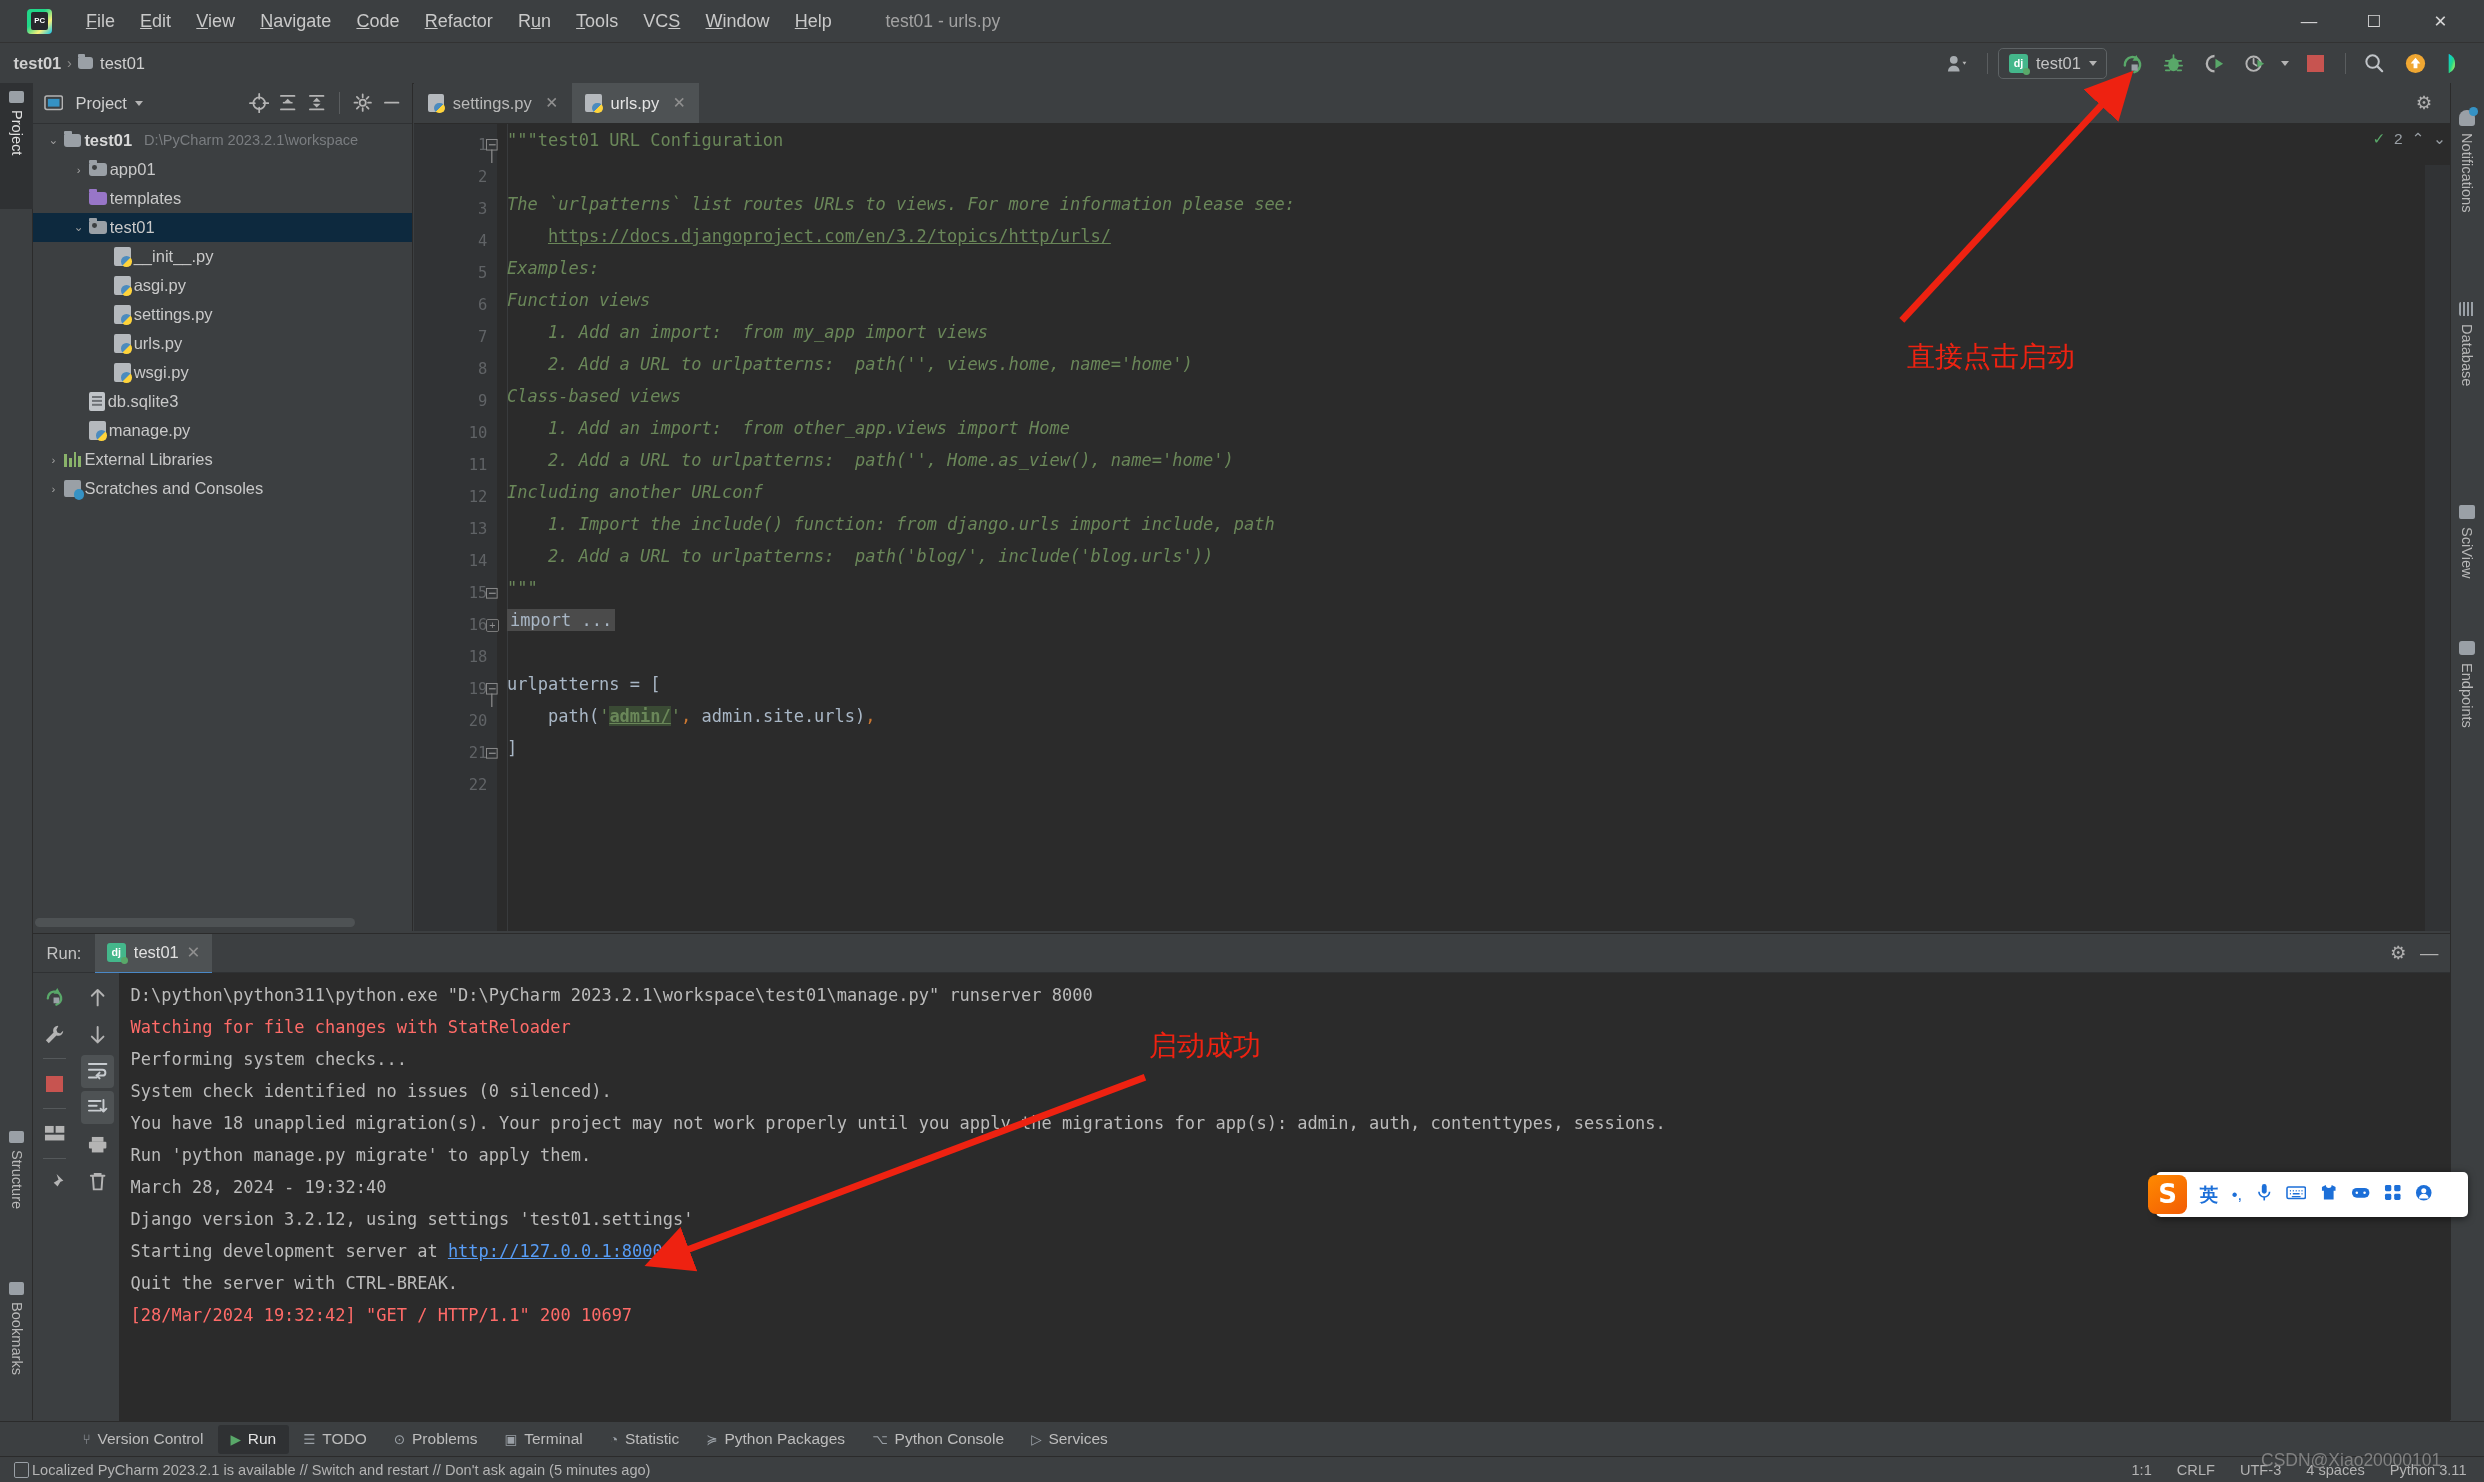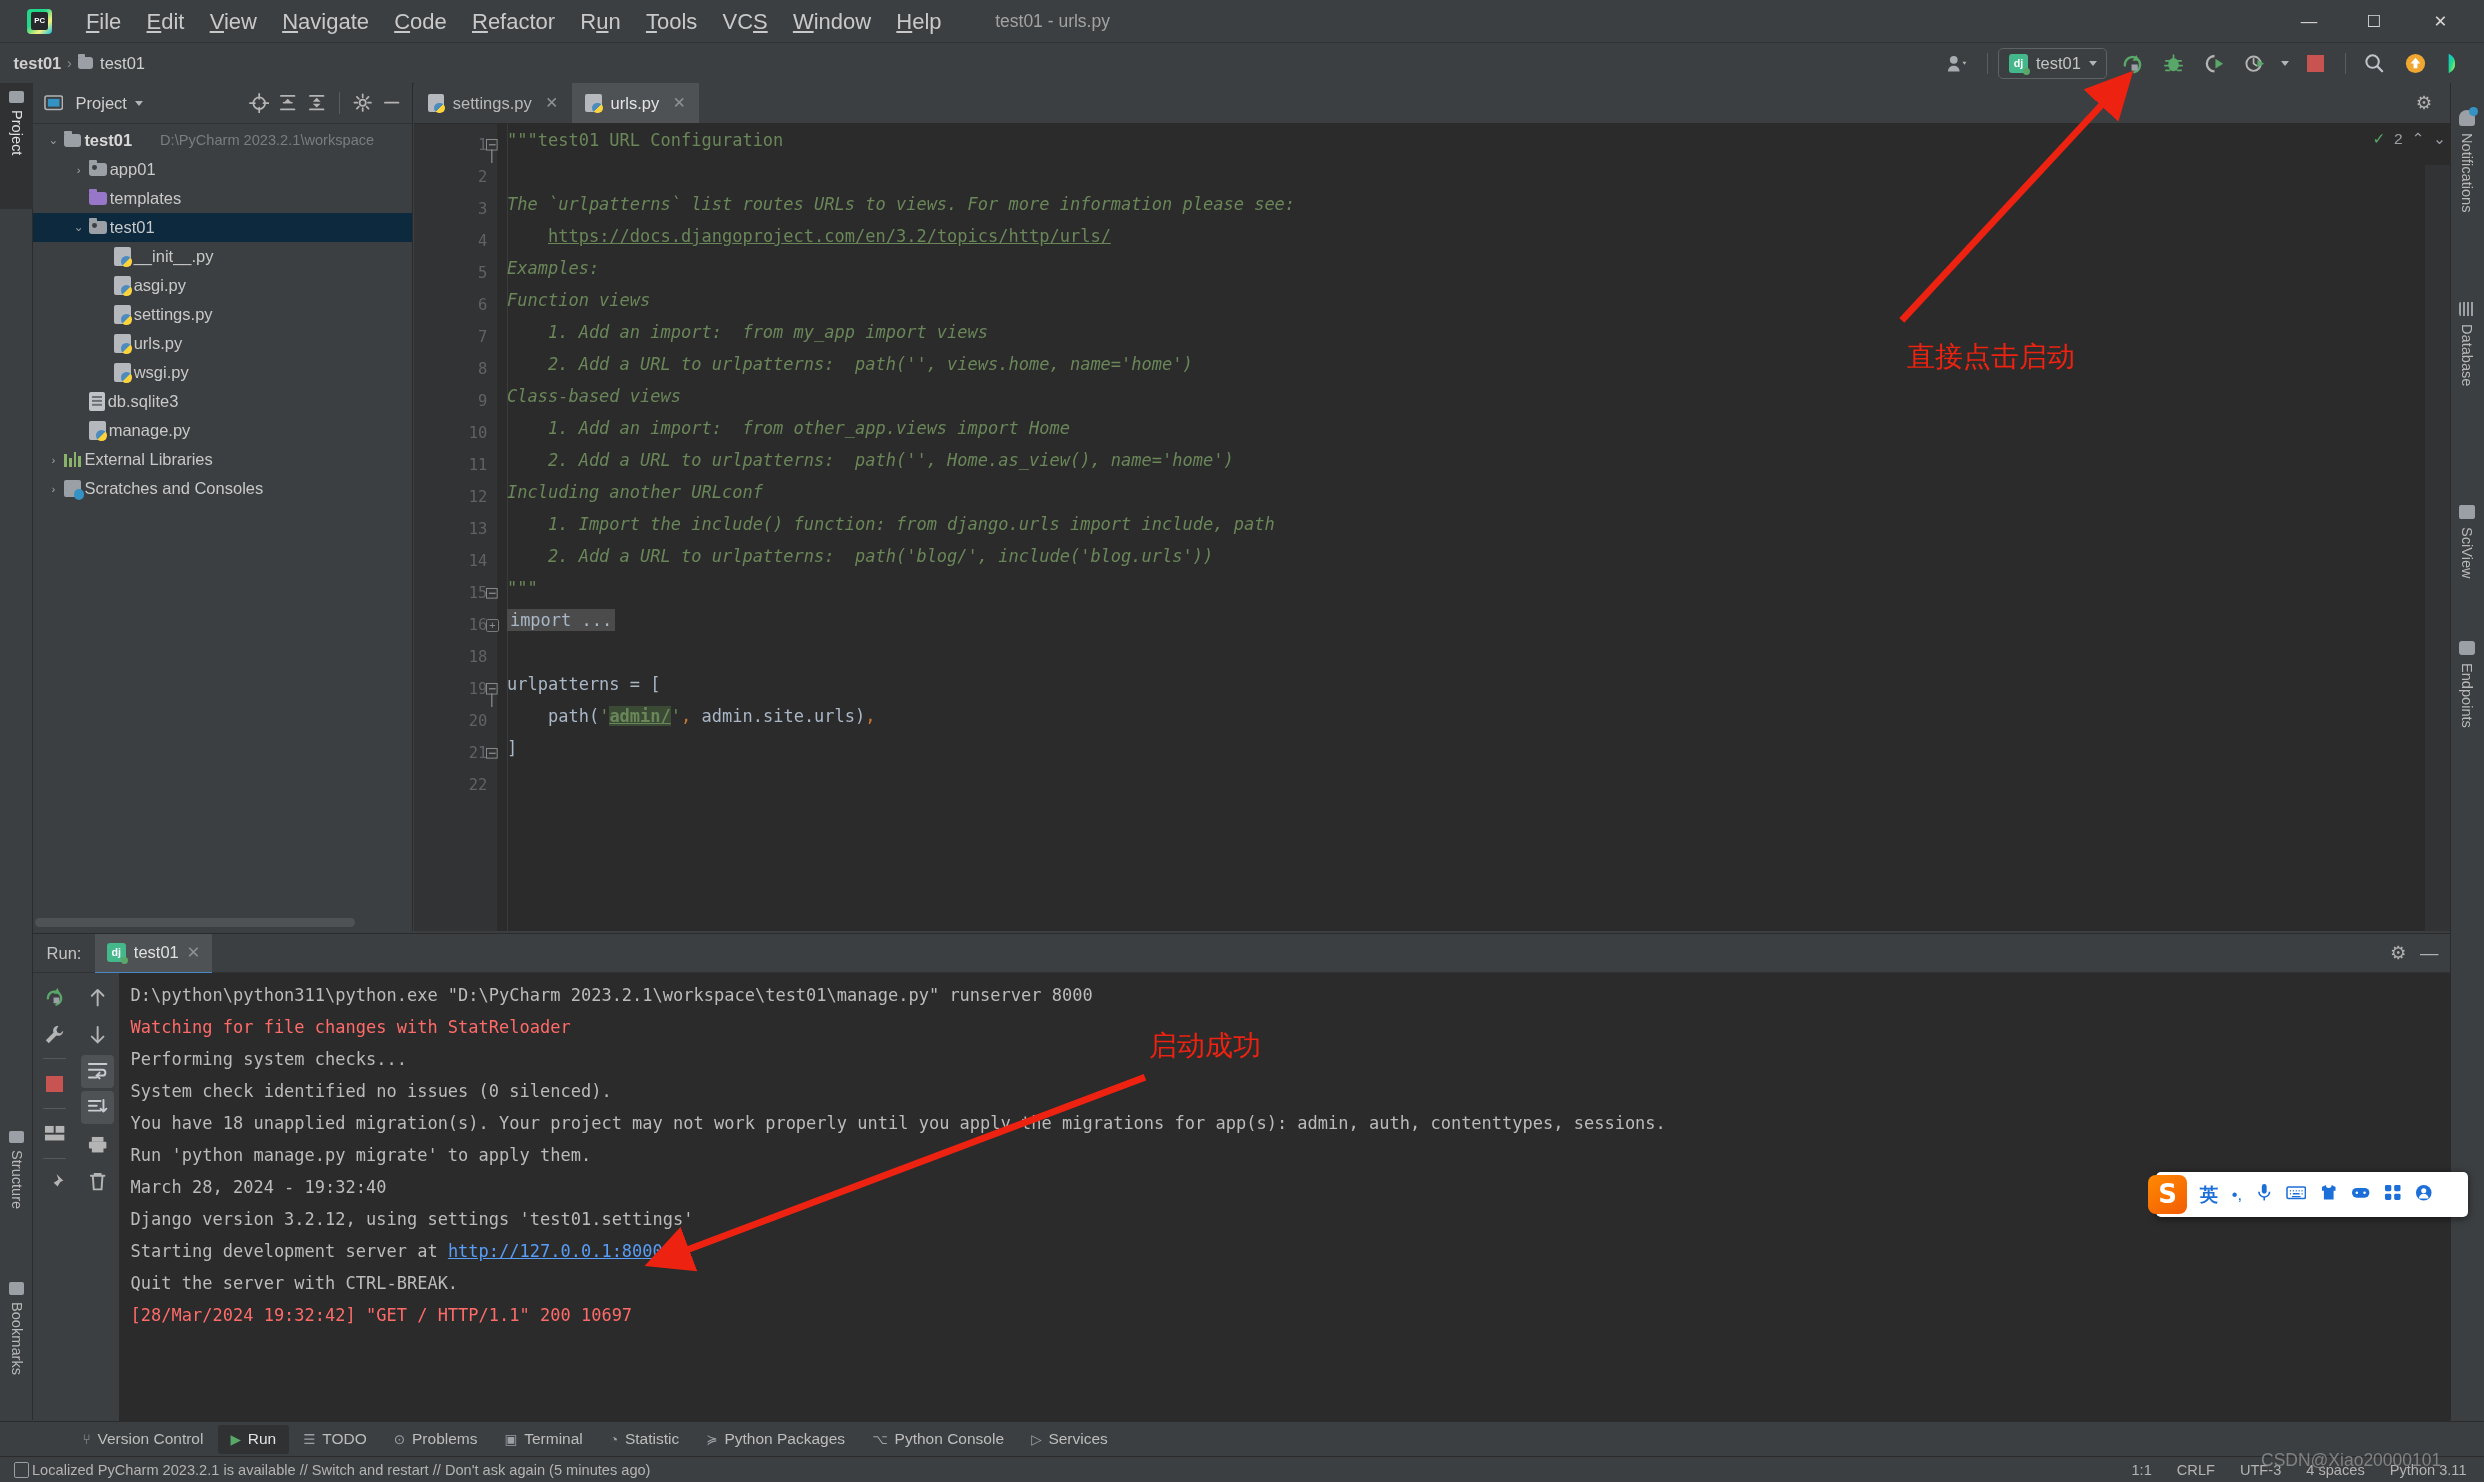--- a/index.html
+++ b/index.html
@@ -25,21 +25,21 @@
     background: linear-gradient(135deg,#21d789 0%,#21d789 38%,#f9f07a 70%,#07c3f2 100%);
     position: relative;
   }
   #app-logo::after {
     content: "PC"; position: absolute; left: 3.9px; top: 3.9px;
     width: 17.5px; height: 17.5px; background: #27282c; color: #fff;
     font-size: 7.8px; line-height: 17.5px; text-align: center; font-weight: bold;
     border-radius: 1.9px;
   }
   .menu-item {
-    font-size: 22px; color: #c9c9c9; padding: 0 12.6px; cursor: default;
+    font-size: 18px; color: #c9c9c9; padding: 0 12.6px; cursor: default;
     line-height: 43px;
   }
   .menu-item u { text-decoration: underline; }
   #win-title {
     font-size: 17.5px; color: #a2a2a2; margin-left: 41px;
   }
   .winbtn {
     position: absolute; top: 0; width: 56px; height: 43px;
     display: flex; align-items: center; justify-content: center;
     color: #d5d5d5; font-size: 16.5px;
@@ -129,21 +129,21 @@
   .trow {
     display: flex; align-items: center; height: 29px; font-size: 16.5px;
     color: #c9c9c9; white-space: nowrap; padding-right: 5.8px;
   }
   .trow.sel { background: #0d293e; }
   .twist {
     width: 21.3px; text-align: center; color: #a3a3a3; font-size: 11.6px; flex: none;
   }
   .tlabel { margin-left: 2.9px; }
   .tlabel.bold { font-weight: bold; color: #d8d8d8; }
-  .tpath { color: #7a7d80; font-size: 14.6px; margin-left: 28px; }
+  .tpath { color: #7a7d80; font-size: 14.6px; margin-left: 12px; }
   .ico-folder {
     width: 17.5px; height: 13.6px; background: #9aa0a6; border-radius: 1px 2.9px 2.9px 2.9px;
     position: relative; flex: none;
   }
   .ico-folder::before {
     content:""; position:absolute; left:0; top:-2.9px; width:7.8px; height:2.9px;
     background:#9aa0a6; border-radius:1px 1px 0 0;
   }
   .ico-folder.src::after {
     content:""; position:absolute; left:2.9px; top:2.9px; width:4.9px; height:4.9px;

